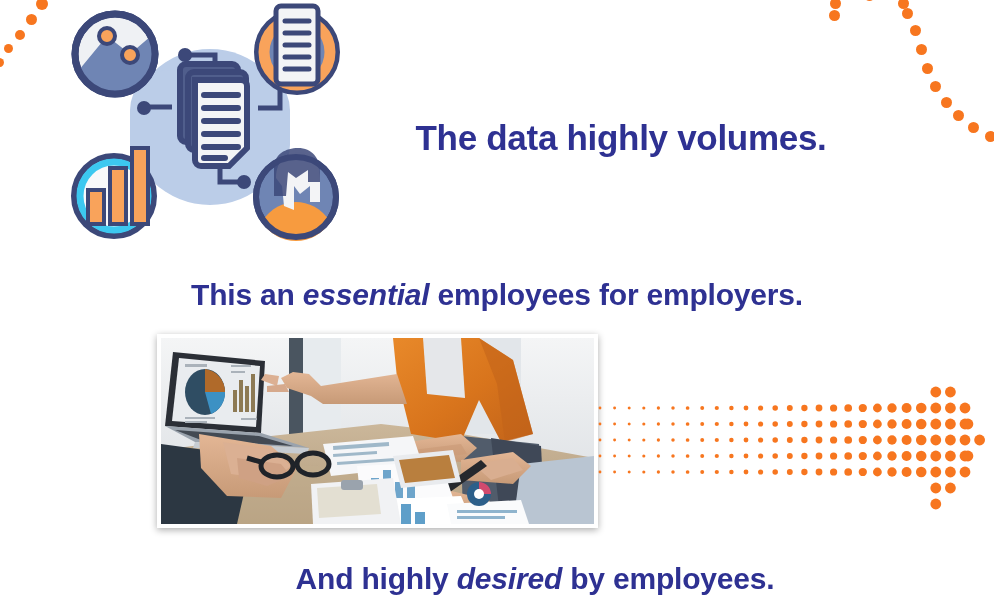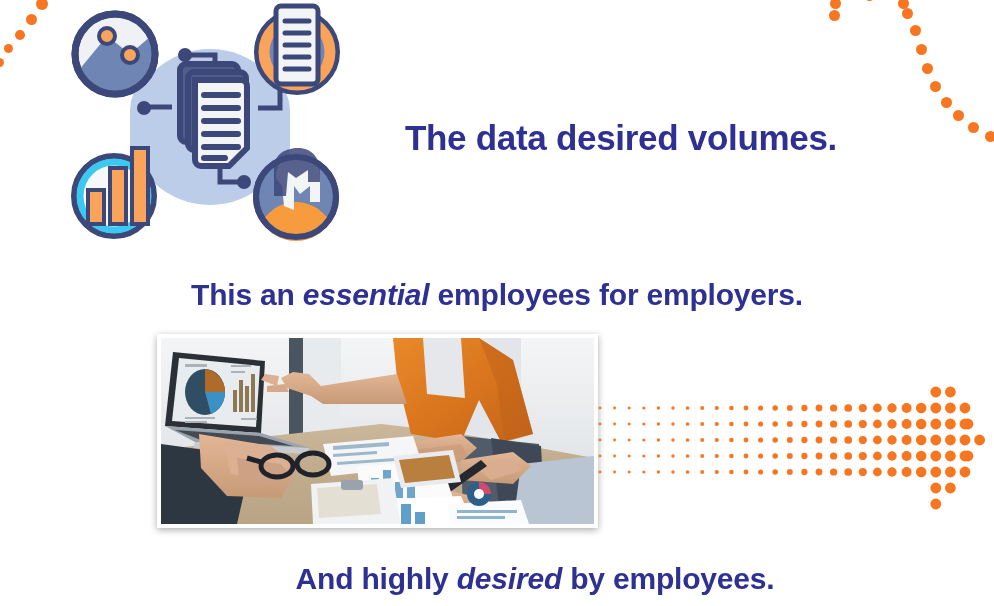--- a/index.html
+++ b/index.html
@@ -204,21 +204,21 @@
           <line x1="142" y1="108" x2="176" y2="108"></line>
           <line x1="142" y1="121" x2="176" y2="121"></line>
           <line x1="142" y1="134" x2="176" y2="134"></line>
           <line x1="142" y1="147" x2="176" y2="147"></line>
           <line x1="142" y1="158" x2="163" y2="158"></line>
         </g>
       </g>
     </svg>
   </div>
 
-  <h1 class="headline">The data desired volumes.</h1>
+  <h1 class="headline">The data highly volumes.</h1>
 
   <div class="subline subline-1">
     <span>This an </span><em>essential</em><span> employees for employers.</span>
   </div>
 
   <div class="photo-frame">
     <div class="photo-canvas">
       <svg width="433" height="186" viewBox="0 0 433 186" xmlns="http://www.w3.org/2000/svg">
         <defs>
           <linearGradient id="wallg" x1="0" y1="0" x2="0" y2="1">

